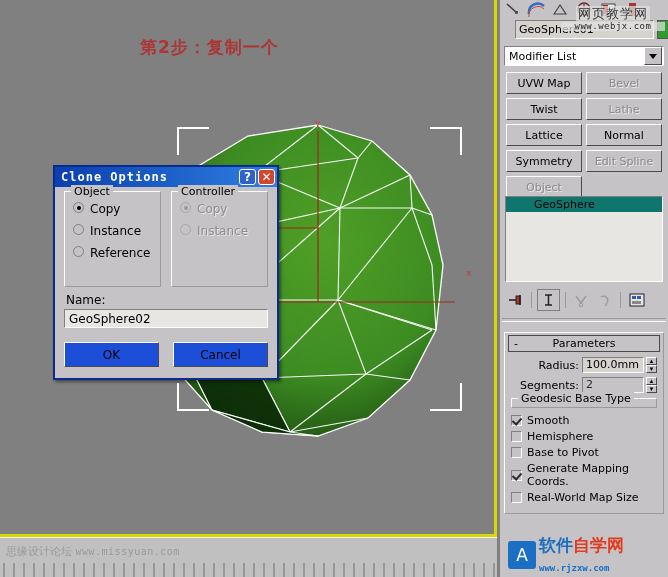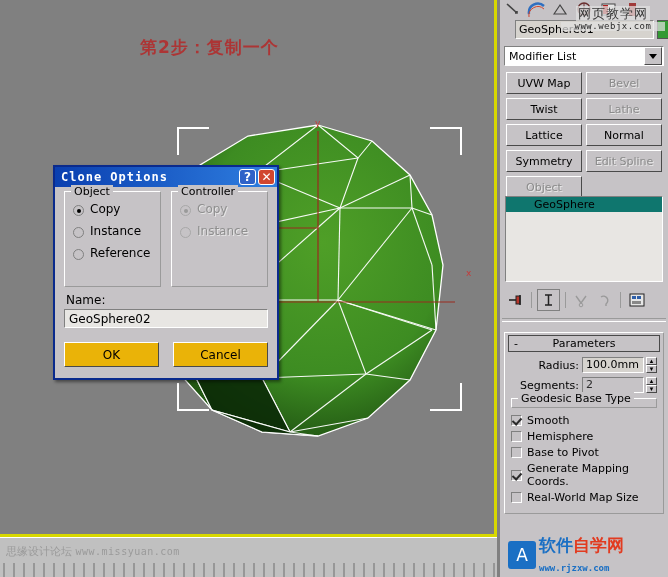--- a/index.html
+++ b/index.html
@@ -232,37 +232,37 @@
   .tbtn.help{background:#2f62c8;}
   .tbtn.close{background:#d1462f;}
 
   .dlg-body{padding:4px 9px;position:relative;height:193px;box-sizing:border-box;}
   .dgroups{display:flex;gap:10px;}
   .dgroup{
     flex:1;border:1px solid #9a9a9a;border-top-color:#fff;border-left-color:#fff;
     padding:10px 6px 8px 8px;position:relative;box-sizing:border-box;height:96px;
   }
   .dgroup .glabel{top:-7px;left:6px;}
-  .drow{display:flex;align-items:flex-end;font-size:12px;margin-bottom:8px;
+  .drow{display:flex;align-items:flex-start;font-size:12px;margin-bottom:8px;
         font-family:"DejaVu Sans", sans-serif;}
   .drow.dim{color:#8f8f8f;text-shadow:1px 1px 0 #e6e6e6;}
   .drow .rdot{width:11px;height:11px;margin-right:6px;}
   .drow.dim .rdot{border-color:#a8a8a8;}
   .drow.dim .rdot.on::after{background:#9a9a9a;}
 
   .namelabel{font-size:12px;margin:6px 0 2px 2px;font-family:"DejaVu Sans", sans-serif;}
   .nameinput{
     width:100%;height:19px;background:#e8e6e3;
     border:1px solid #808080;border-right-color:#fff;border-bottom-color:#fff;
     font-size:12px;padding:2px 4px;box-sizing:border-box;
     font-family:"DejaVu Sans", sans-serif;line-height:14px;
   }
   .dlg-buttons{display:flex;gap:14px;margin-top:14px;}
   .dbtn{
-    flex:1;height:23px;background:#eab308;
+    flex:1;height:23px;background:#1d4ed8;
     border:1px solid #fff;border-right-color:#4a4a4a;border-bottom-color:#4a4a4a;
     display:flex;align-items:center;justify-content:center;font-size:12px;
     font-family:"DejaVu Sans", sans-serif;cursor:default;
   }
 </style>
 </head>
 <body>
 
 <div id="root">
 

